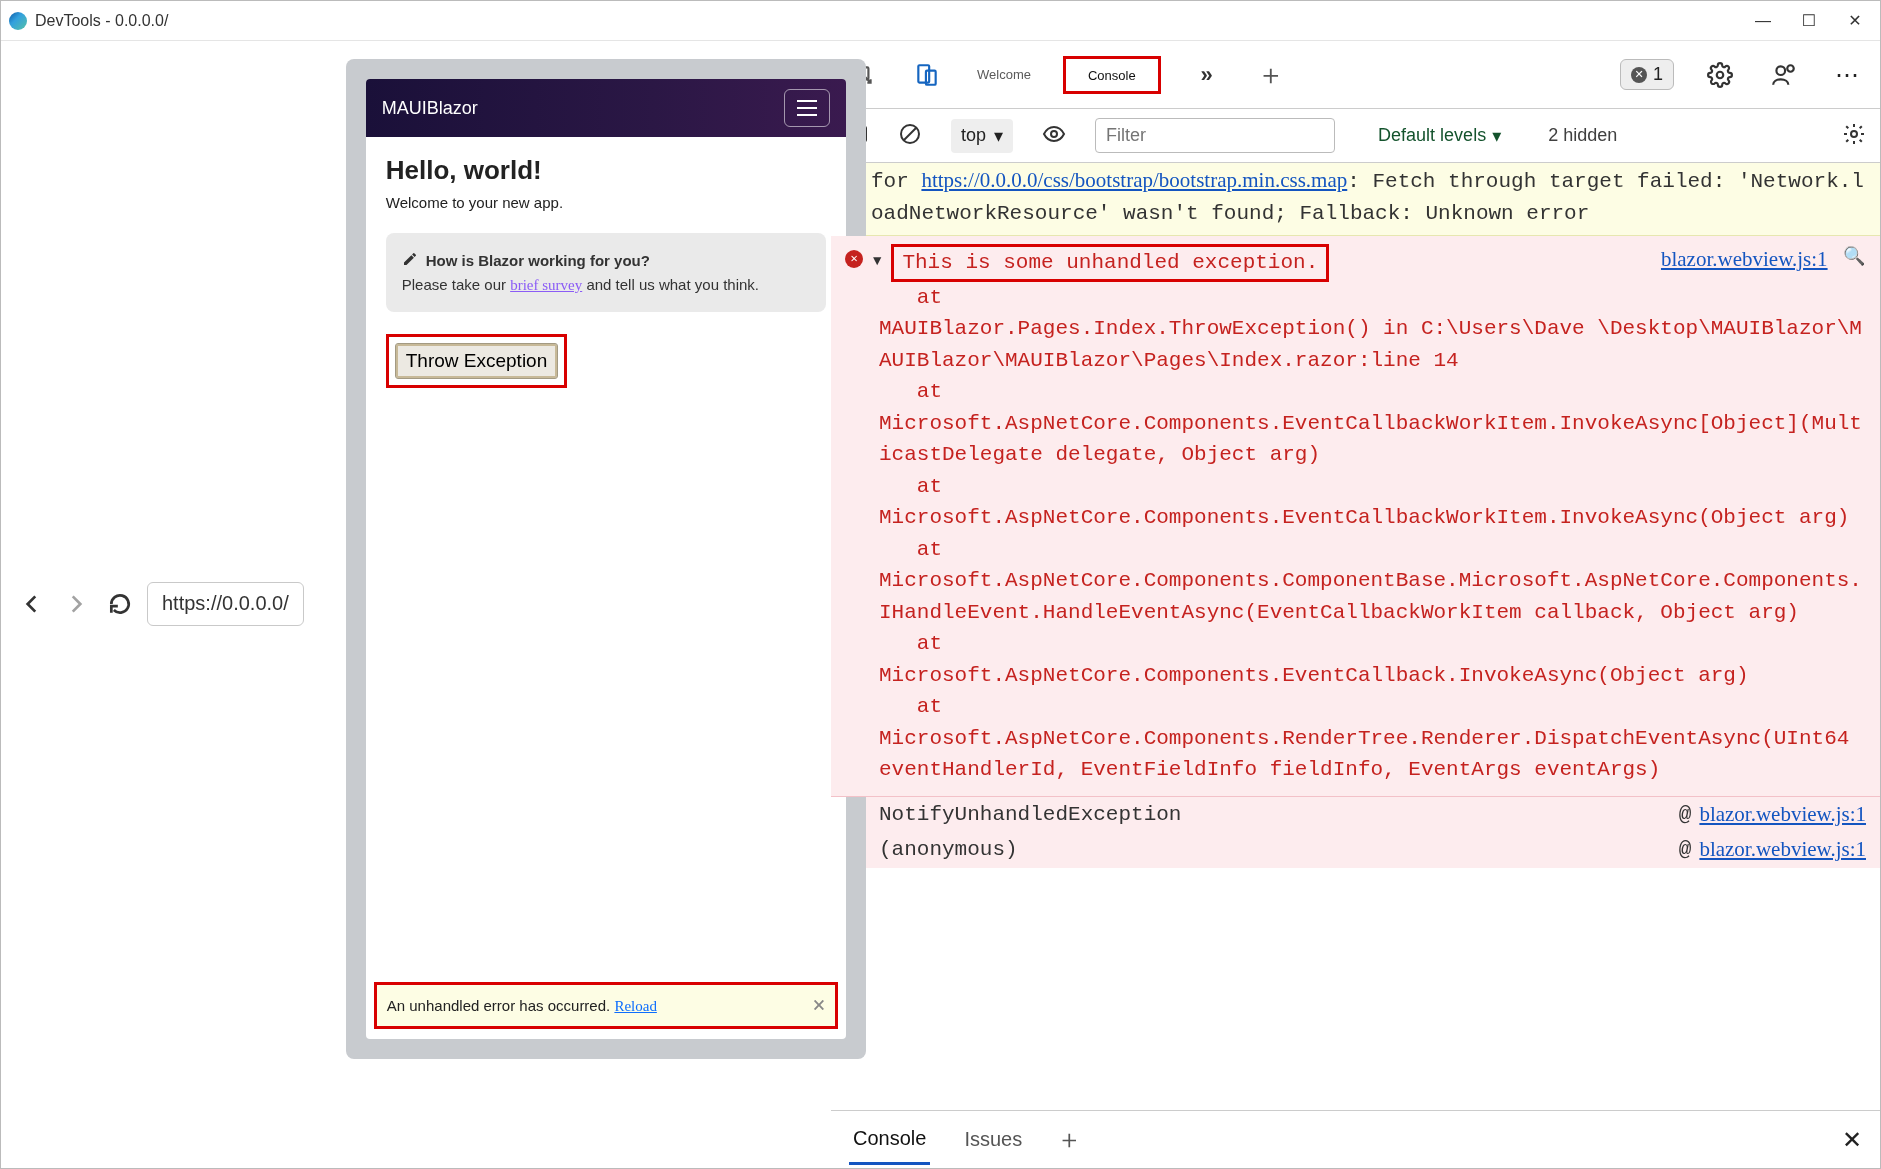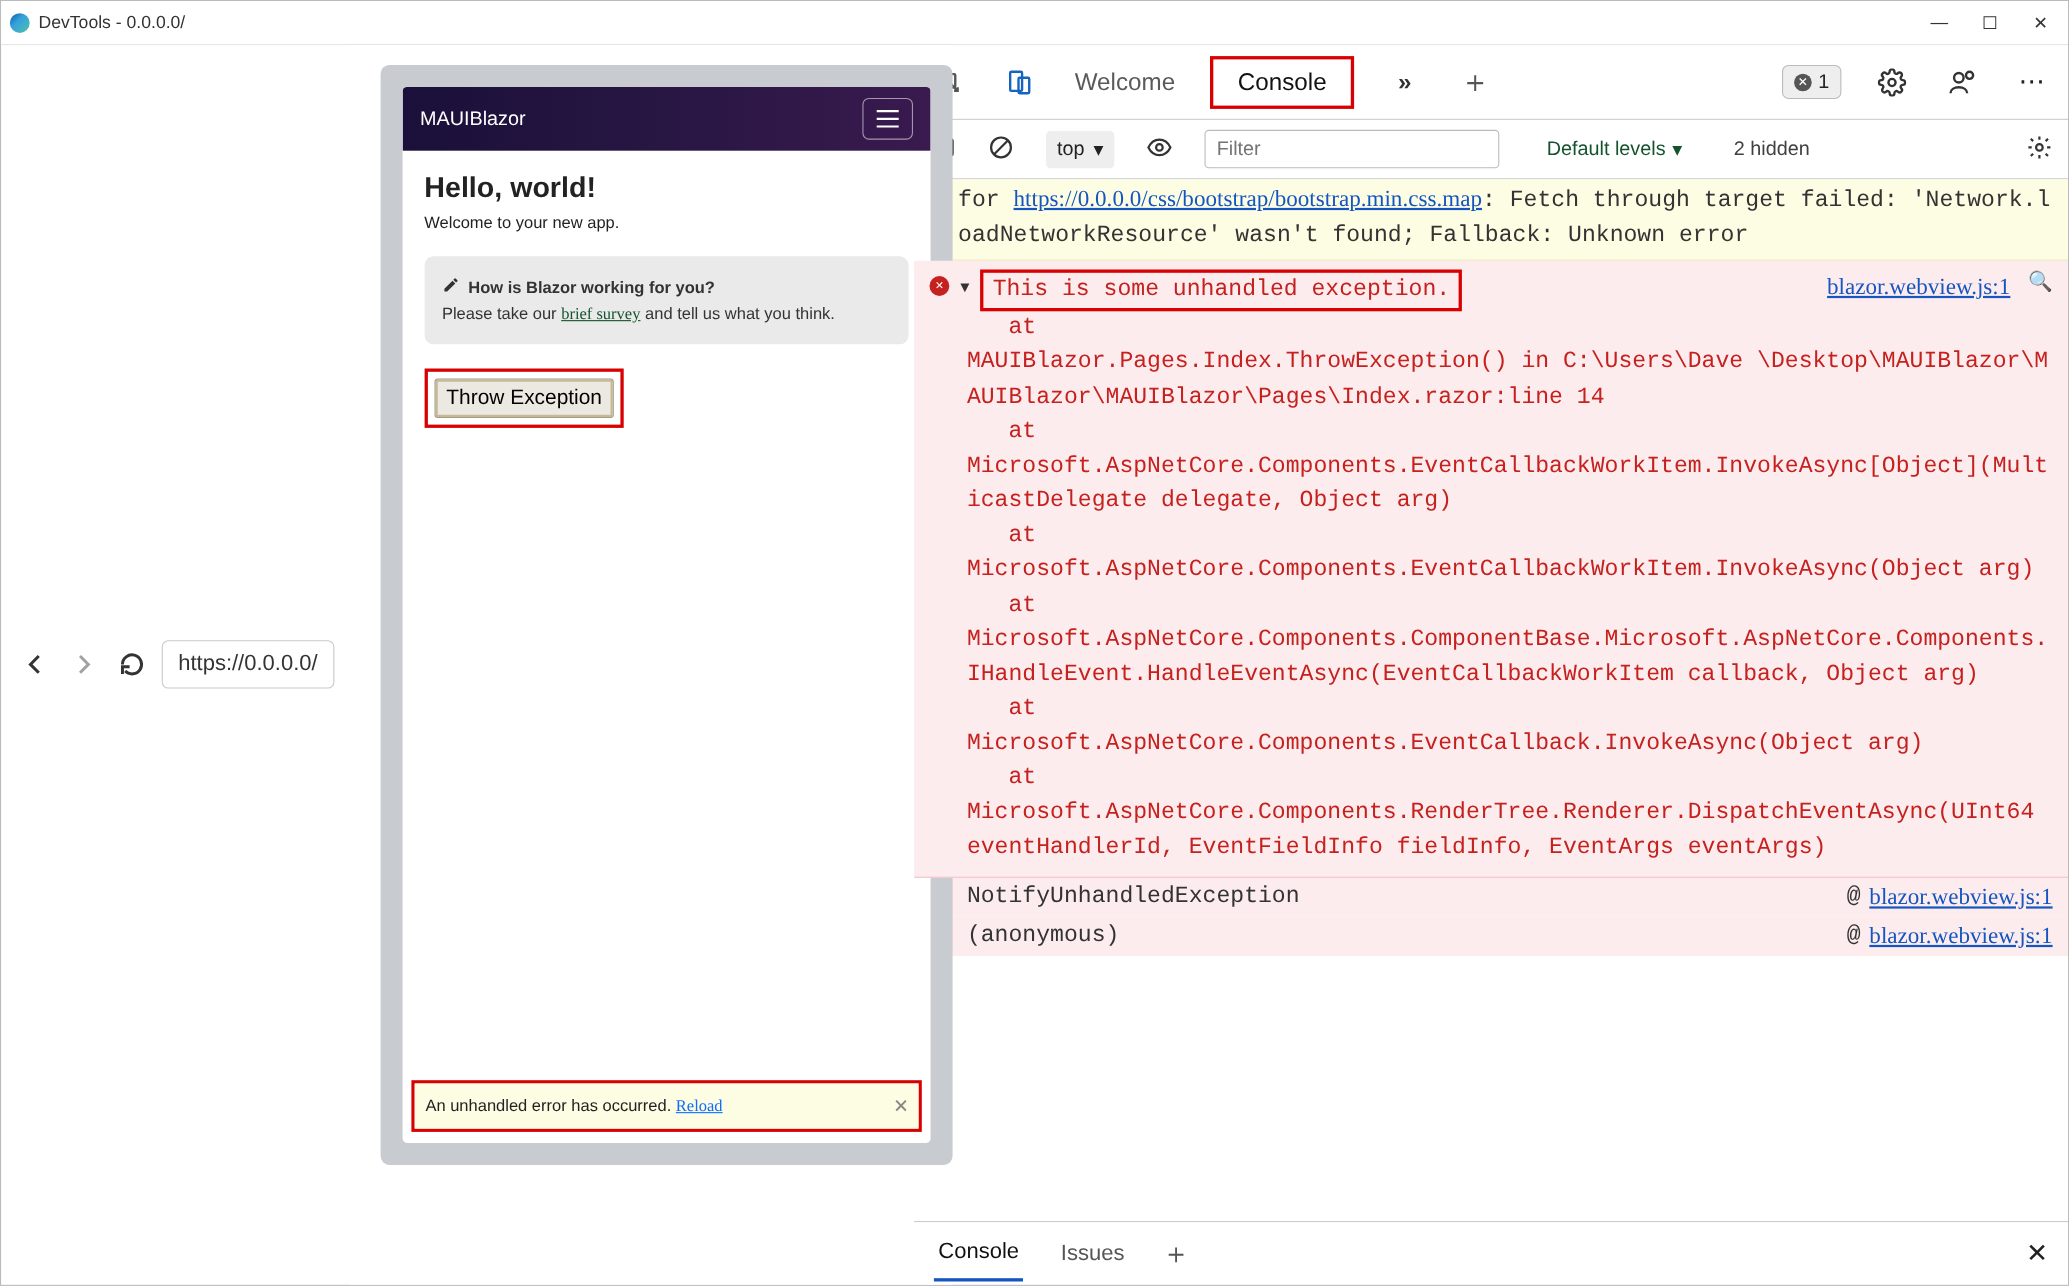--- a/index.html
+++ b/index.html
@@ -20,39 +20,39 @@
 .device-screen { width:100%; height:100%; background:#fff; border-radius:4px; display:flex; flex-direction:column; overflow:hidden; }
 .app-header { background:linear-gradient(90deg,#1a1039 0%, #2b1745 60%, #3a1a4f 100%); color:#fff; height:58px; display:flex; align-items:center; justify-content:space-between; padding:0 16px; }
 .app-header .brand { font-size:18px; }
 .hamburger { width:46px; height:38px; border:1px solid rgba(255,255,255,0.55); border-radius:6px; display:flex; align-items:center; justify-content:center; }
 .hamburger svg { width:24px; height:20px; stroke:#fff; stroke-width:2; }
 .app-body { padding:18px 20px; flex:1; display:flex; flex-direction:column; }
 .app-body h1 { font-size:26px; font-weight:700; margin-bottom:8px; }
 .app-body .welcome { font-size:15px; margin-bottom:22px; }
 .survey-box { background:#eaeaea; border-radius:8px; padding:18px 16px; font-size:15px; color:#333; }
 .survey-box .q { font-weight:700; display:flex; align-items:center; gap:8px; margin-bottom:6px; }
-.survey-box a { color:#14532d; text-decoration:underline; }
+.survey-box a { color:#8b5cf6; text-decoration:underline; }
 .throw-row { margin-top:22px; }
 .throw-highlight { display:inline-block; border:3px solid #d80000; padding:6px; }
 .throw-btn { background:#ece9e2; border:1px solid #a39a83; border-radius:3px; padding:6px 10px; font-size:19px; box-shadow:0 0 0 2px #c7b998 inset; }
 .error-banner-wrap { border:3px solid #d80000; margin:0 8px 10px 8px; }
 .error-banner { background:#fdfde4; padding:8px 10px; font-size:15px; display:flex; align-items:center; justify-content:space-between; }
 .error-banner a { color:#0d6efd; text-decoration:underline; }
 .right-pane { flex:1; display:flex; flex-direction:column; }
 .dt-tabs { height:68px; border-bottom:1px solid #ccc; display:flex; align-items:center; padding:0 14px; gap:28px; }
 .dt-tabs .iconbtn { width:36px; height:36px; display:flex; align-items:center; justify-content:center; }
-.dt-tabs .tab { font-size:22px; color:#5a5a5a; padding:8px 4px; }
+.dt-tabs .tab { font-size:13px; color:#5a5a5a; padding:8px 4px; }
 .dt-tabs .tab.active { color:#111; font-weight:500; }
 .console-highlight { border:3px solid #d80000; padding:8px 18px; }
 .dt-tabs .spacer { flex:1; }
 .err-pill { display:flex; align-items:center; gap:6px; background:#eee; border:1px solid #bbb; border-radius:6px; padding:4px 10px; font-size:18px; }
 .err-pill .dot{ width:16px;height:16px;border-radius:50%;background:#555;color:#fff;display:flex;align-items:center;justify-content:center;font-size:11px;}
 .dt-toolbar { height:54px; border-bottom:1px solid #ccc; display:flex; align-items:center; padding:0 14px; gap:29px; }
 .dt-toolbar .context { background:#eee; border-radius:4px; padding:6px 10px; font-size:18px; display:flex; align-items:center; gap:8px; }
-.dt-toolbar .filter { border:1px solid #bbb; border-radius:4px; padding:6px 10px; font-size:18px; color:#701a75; width:268px; }
+.dt-toolbar .filter { border:1px solid #bbb; border-radius:4px; padding:6px 10px; font-size:18px; color:#701a75; width:240px; }
 .dt-toolbar .levels { font-size:18px; color:#14532d; display:flex; align-items:center; gap:6px; margin-left:14px;}
 .dt-toolbar .hidden-count { font-size:18px; color:#404040; margin-left:18px;}
 .console-body { flex:1; overflow:auto; font-family: Consolas,"Courier New",monospace; font-size:21px; line-height:1.5; }
 .msg-warn { background:#fdfde4; border-bottom:1px solid #e7e7b0; padding:2px 14px 6px 40px; color:#333; word-break:break-all; }
 .msg-warn a { color:#1455c0; text-decoration:underline; }
 .msg-err { background:#fdecee; border-bottom:1px solid #f3c1c8; padding:8px 14px 10px 14px; color:#c5221f; position:relative; word-break:break-all;}
 .msg-err .row1 { display:flex; align-items:flex-start; gap:10px; }
 .msg-err .erricon { width:18px;height:18px;border-radius:50%;background:#c5221f;color:#fff;display:flex;align-items:center;justify-content:center;font-size:12px;flex:0 0 auto; margin-top:6px;}
 .msg-err .chev { font-size:14px; color:#333; margin-top:7px;}
 .msg-err .txtbox { border:3px solid #d80000; padding:0 8px; color:#c5221f; }

